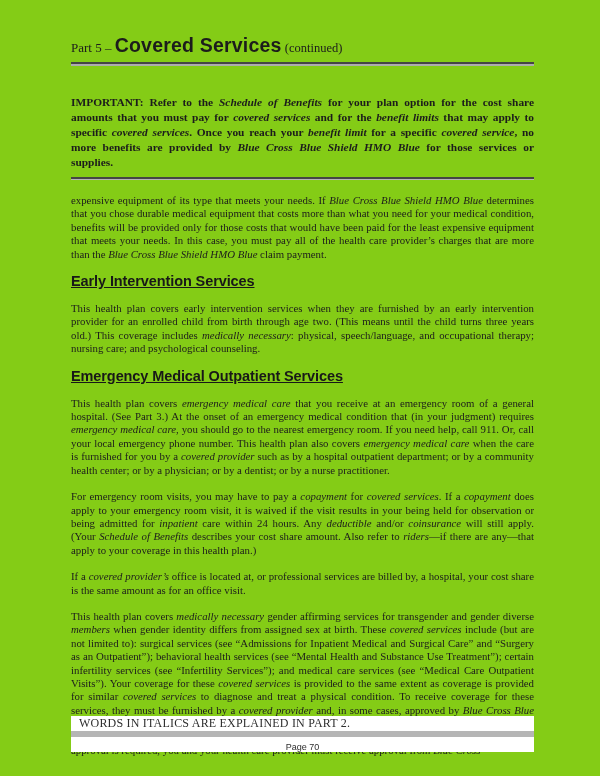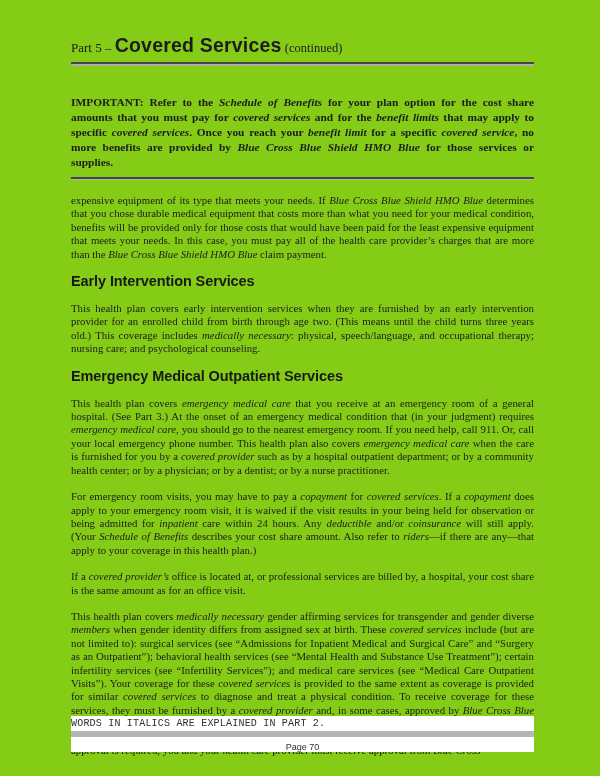--- a/index.html
+++ b/index.html
@@ -34,30 +34,30 @@
     background:linear-gradient(to bottom,#454545 0,#454545 60%,#b5b5b5 60%,#b5b5b5 100%);
   }
   .para {
     font-size:10.8px; line-height:13.4px;
     text-align:justify; margin:13px 0 12px;
   }
   .para.cont { margin-top:0; }
   h2 {
     font-family:"Liberation Sans","DejaVu Sans",sans-serif;
     font-weight:700; font-size:14.5px; line-height:16px;
-    letter-spacing:-0.1px; margin:0 0 2px; color:#181818;
+    letter-spacing:-0.1px; margin:0 0 2px; color:#181818;text-decoration:underline;
   }
   .it { font-style:italic; }
   .page-footer {
     position:absolute; left:71px; right:66px; bottom:24px;
     background:#ffffff; padding-top:3px;
   }
   .italics-note {
-    font-family:Liberation Mono, monospace;
-    font-size:10px; line-height:9px; letter-spacing:0.2px; color:#2f2f2f;
+    font-family:Liberation Serif, serif;
+    font-size:12px; line-height:9px; letter-spacing:0.2px; color:#2f2f2f;margin-left:8px;
   }
   .footer-bar { height:6px; margin-top:3px; background:#b5b5b5; }
   .page-number {
     font-family:"Liberation Sans","DejaVu Sans",sans-serif;
     font-size:9px; color:#2f2f2f; text-align:center; margin-top:5px;
   }
 </style>
 </head>
 <body>
 

